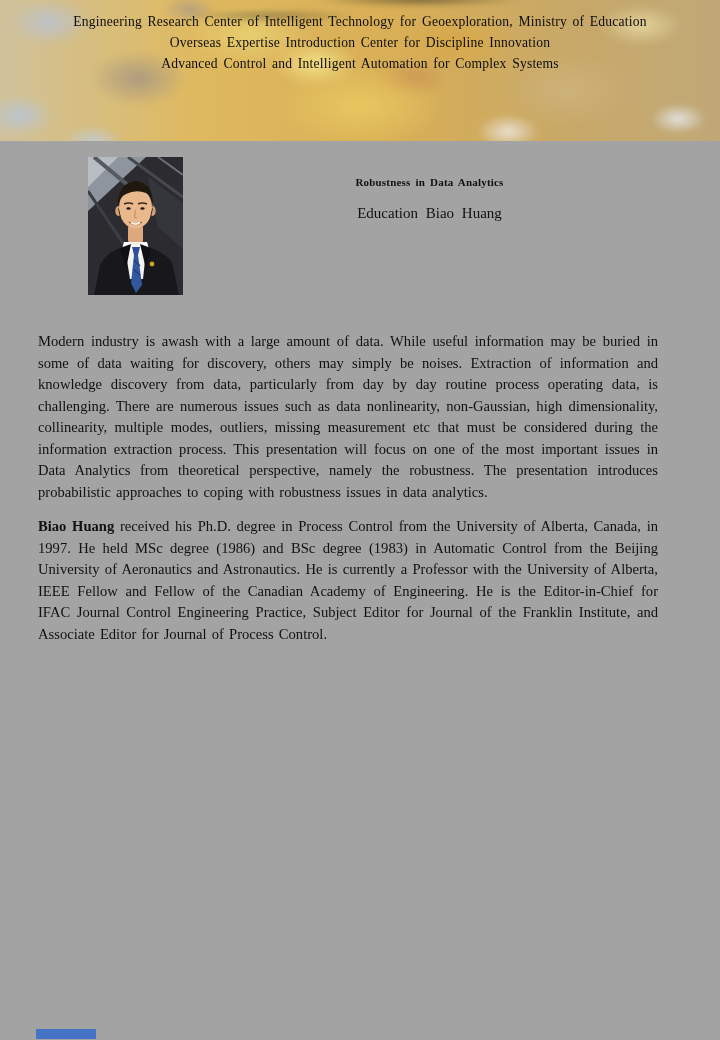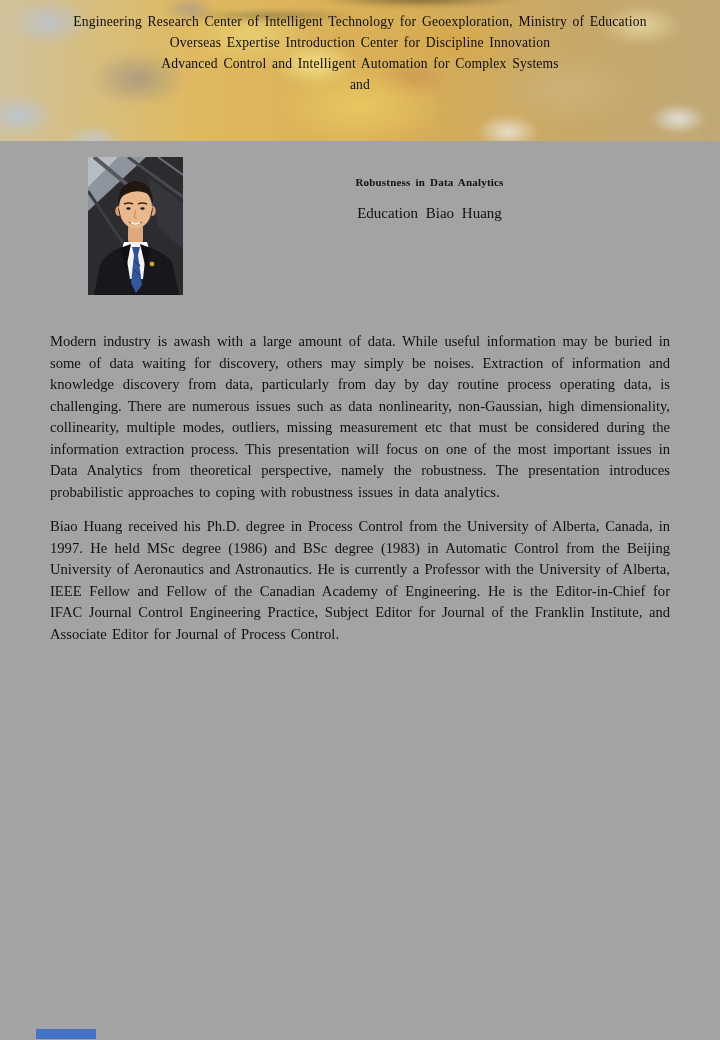--- a/index.html
+++ b/index.html
@@ -57,47 +57,46 @@
     text-align:center;
   }
   .talk-title{
     font-size:11px; font-weight:bold; letter-spacing:.2px; word-spacing:2px;
     margin:0 0 16px 0;
   }
   .speaker-line{font-size:15px; line-height:18.6px; word-spacing:4px; margin:0;}
 
   
   .body-text{
-    position:absolute; left:50px; top:331px; width:620px;
+    position:absolute; left:38px; top:331px; width:620px;
   }
   .body-text p{
     margin:0; text-align:justify;
     font-size:14.6px; line-height:21.5px; word-spacing:1.5px;
   }
   .body-text p + p{margin-top:13px;}
-  .bold{font-weight:normal;}
+  .bold{font-weight:bold;}
 
   
   .footer-bar{
     position:absolute; left:36px; top:1029px; width:60px; height:10px;
     background:#4472C4;
   }
 </style>
 </head>
 <body>
 
 <div class="page">
 
   <div class="banner">
     <div class="leaves"></div>
     <div class="banner-text">
       <div>Engineering Research Center of Intelligent Technology for Geoexploration, Ministry of Education</div>
       <div>Overseas Expertise Introduction Center for Discipline Innovation</div>
       <div>Advanced Control and Intelligent Automation for Complex Systems</div>
-      <div>and</div>
     </div>
   </div>
 
   <div class="photo-frame" role="img" aria-label="Portrait of Professor Biao Huang">
     <svg viewBox="0 0 95 138" xmlns="http://www.w3.org/2000/svg">
 
       <rect x="0" y="0" width="95" height="138" fill="#2b2b30"></rect>
       <polygon points="0,0 58,0 0,54" fill="#8f959e"></polygon>
       <polygon points="0,0 30,0 0,30" fill="#b8bdc4"></polygon>
       <line x1="6" y1="0" x2="95" y2="74" stroke="#56595f" stroke-width="4"></line>

